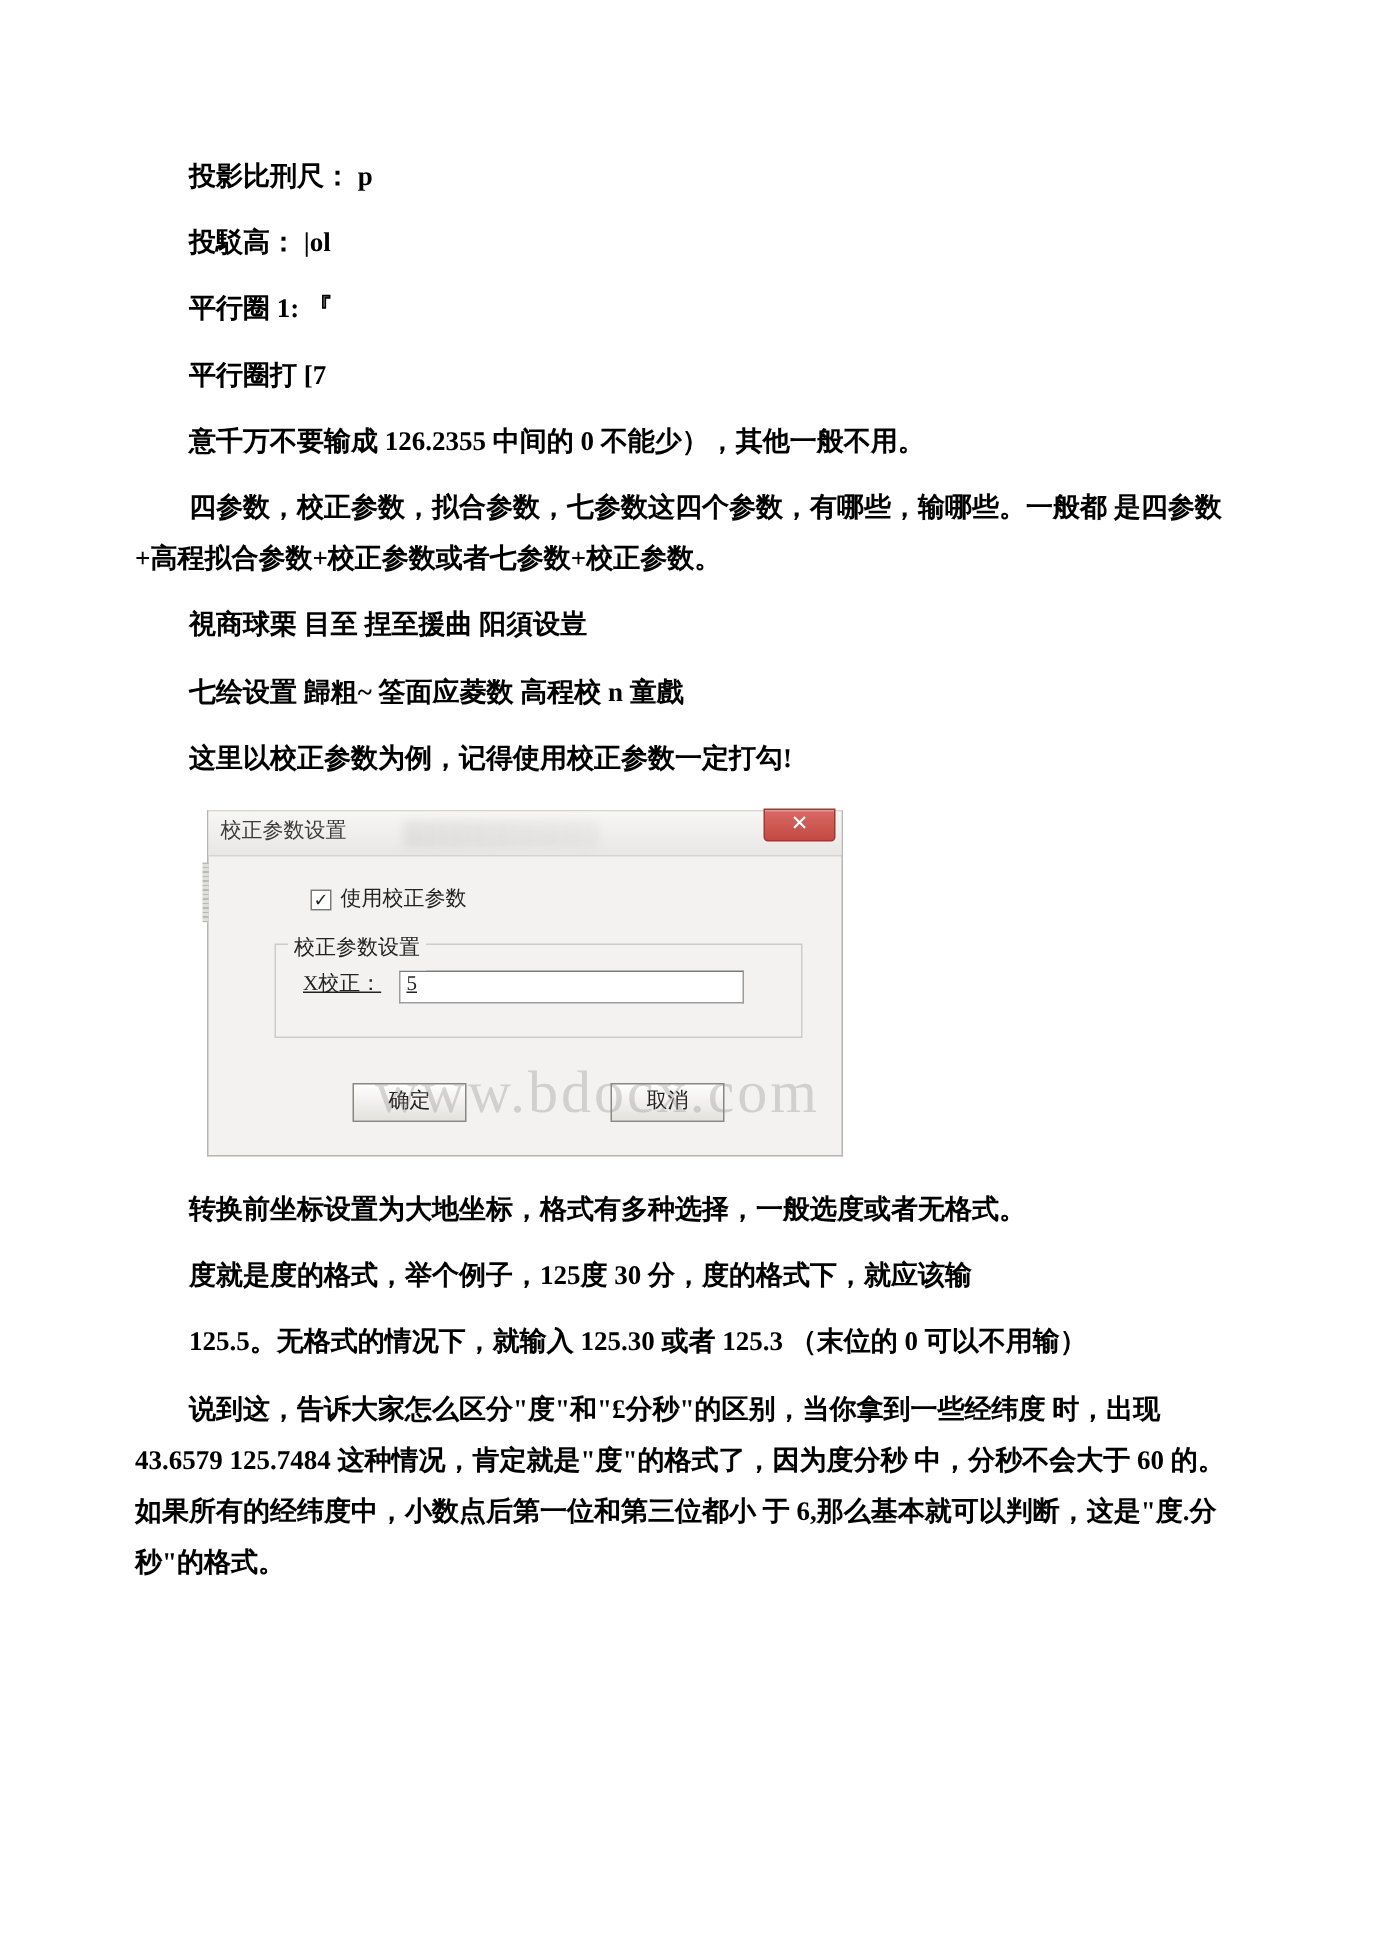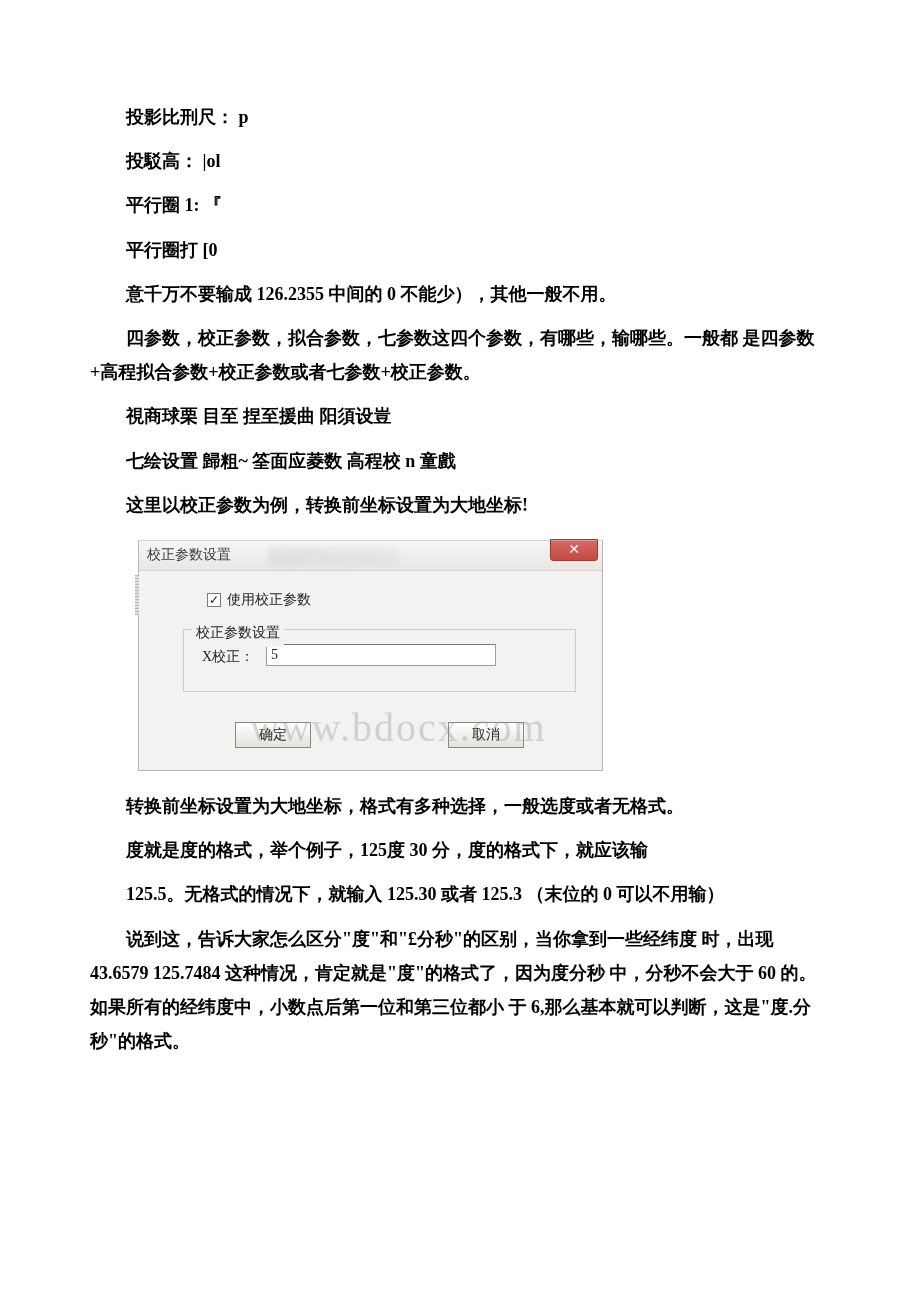--- a/index.html
+++ b/index.html
@@ -16,21 +16,21 @@
       padding: 100px 90px 60px 90px;
       width: 920px;
     }
     .para {
       margin-bottom: 10px;
       text-indent: 2em;
       font-weight: bold;
     }
     .dialog-wrap {
       margin: 18px 0 18px 48px;
-      width: 465px;
+      width: 424px;
       background: #f3f2f1;
       border: 1px solid #b8b4b0;
       border-top: 1px solid #d6d3d0;
       position: relative;
       padding-bottom: 22px;
     }
     .titlebar {
       height: 30px;
       background: linear-gradient(#f7f6f5, #e9e7e5);
       display: flex;
@@ -100,21 +100,23 @@
     .group-legend {
       position: absolute;
       top: -10px;
       left: 8px;
       background: #f3f2f1;
       padding: 0 4px;
       font-size: 14px;
     }
     .form-row {
       display: flex;
+      align-items: center;
       margin-bottom: 6px;
+      text-decoration: underline;
     }
     .form-row label {
       width: 64px;
       font-size: 14px;
     }
     .input-box {
       border: 1px solid #9c9c9c;
       border-top-color: #7a7a7a;
       background: #fff;
       height: 22px;
@@ -168,26 +170,26 @@
 </head>
 <body>
 
 <div class="page-root">
 
   <div class="watermark">www.bdocx.com</div>
 
   <p class="para">投影比刑尺： p</p>
   <p class="para">投駁高： |ol</p>
   <p class="para">平行圈 1: 『</p>
-  <p class="para">平行圈打 [0</p>
+  <p class="para">平行圈打 [7</p>
   <p class="para">意千万不要输成 126.2355 中间的 0 不能少），其他一般不用。</p>
   <p class="para">四参数，校正参数，拟合参数，七参数这四个参数，有哪些，输哪些。一般都 是四参数+高程拟合参数+校正参数或者七参数+校正参数。</p>
   <p class="para">視商球栗 目至 捏至援曲 阳須设豈</p>
   <p class="para">七绘设置 歸粗~ 筌面应菱数 高程校 n 童戲</p>
-  <p class="para">这里以校正参数为例，转换前坐标设置为大地坐标!</p>
+  <p class="para">这里以校正参数为例，记得使用校正参数一定打勾!</p>
 
   <div class="dialog-wrap">
     <div class="side-strip"></div>
     <div class="titlebar">
       <span>校正参数设置</span>
       <div class="blur-region"></div>
       <div class="close-btn">
         <span>✕</span>
       </div>
     </div>

